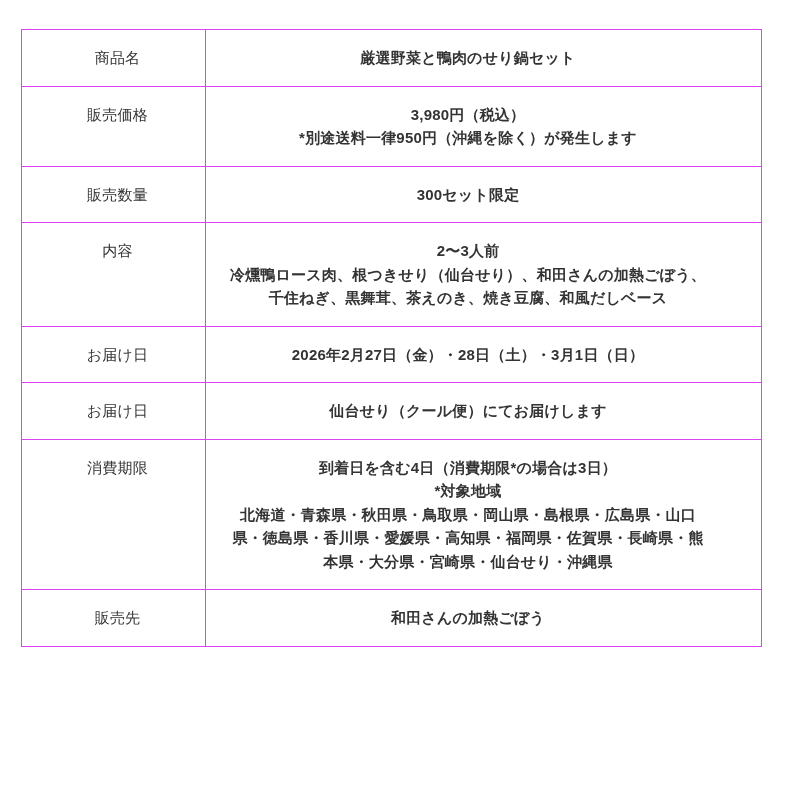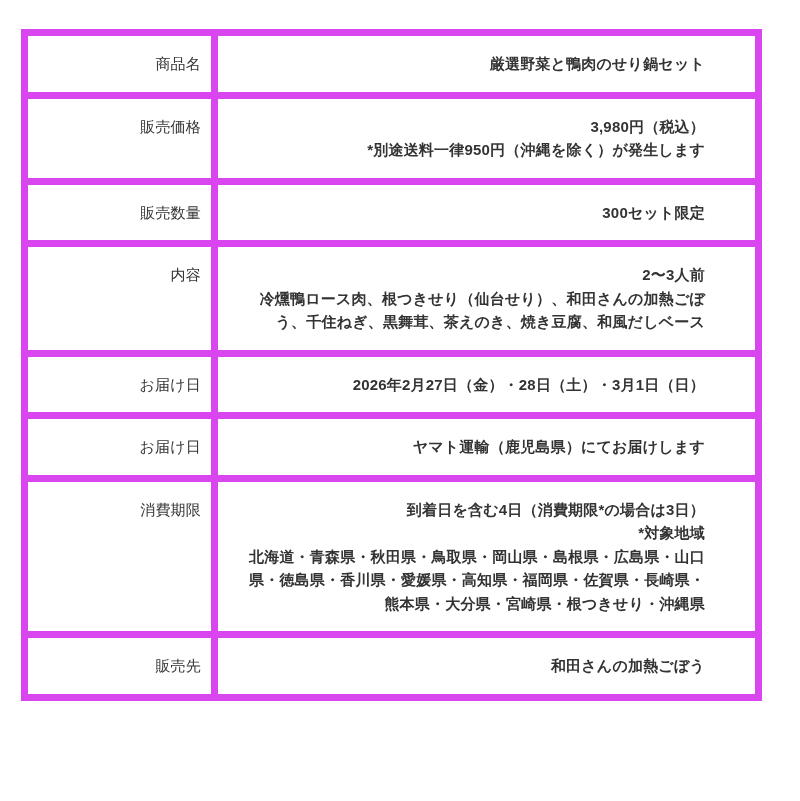--- a/index.html
+++ b/index.html
@@ -19,23 +19,23 @@
     left: 21px;
     top: 29px;
   }
   table.product-info {
     border-collapse: collapse;
     table-layout: fixed;
     width: 741px;
   }
   table.product-info th,
   table.product-info td {
-    border: 7px solid #d946ef;
+    border: 1px solid #d946ef;
     vertical-align: top;
-    text-align: right;
+    text-align: center;
     font-size: 15px;
     line-height: 23.5px;
     font-weight: 400;
     letter-spacing: 0.2px;
   }
   table.product-info th {
     width: 155px;
     padding: 16px 10px 16px 18px;
     background: #ffffff;
   }
@@ -83,29 +83,29 @@
         </tr>
         <tr>
           <th>お届け日</th>
           <td>
             <div class="value-line">2026年2月27日（金）・28日（土）・3月1日（日）</div>
           </td>
         </tr>
         <tr>
           <th>お届け日</th>
           <td>
-            <div class="value-line">ヤマト運輸（鹿児島県）にてお届けします</div>
+            <div class="value-line">仙台せり（クール便）にてお届けします</div>
           </td>
         </tr>
         <tr>
           <th>消費期限</th>
           <td>
             <div class="value-line">到着日を含む4日（消費期限*の場合は3日）</div>
             <div class="value-line">*対象地域</div>
-            <div class="value-line">北海道・青森県・秋田県・鳥取県・岡山県・島根県・広島県・山口県・徳島県・香川県・愛媛県・高知県・福岡県・佐賀県・長崎県・熊本県・大分県・宮崎県・根つきせり・沖縄県</div>
+            <div class="value-line">北海道・青森県・秋田県・鳥取県・岡山県・島根県・広島県・山口県・徳島県・香川県・愛媛県・高知県・福岡県・佐賀県・長崎県・熊本県・大分県・宮崎県・仙台せり・沖縄県</div>
           </td>
         </tr>
         <tr>
           <th>販売先</th>
           <td>
             <div class="value-line">和田さんの加熱ごぼう</div>
           </td>
         </tr>
       </tbody>
   </table>

